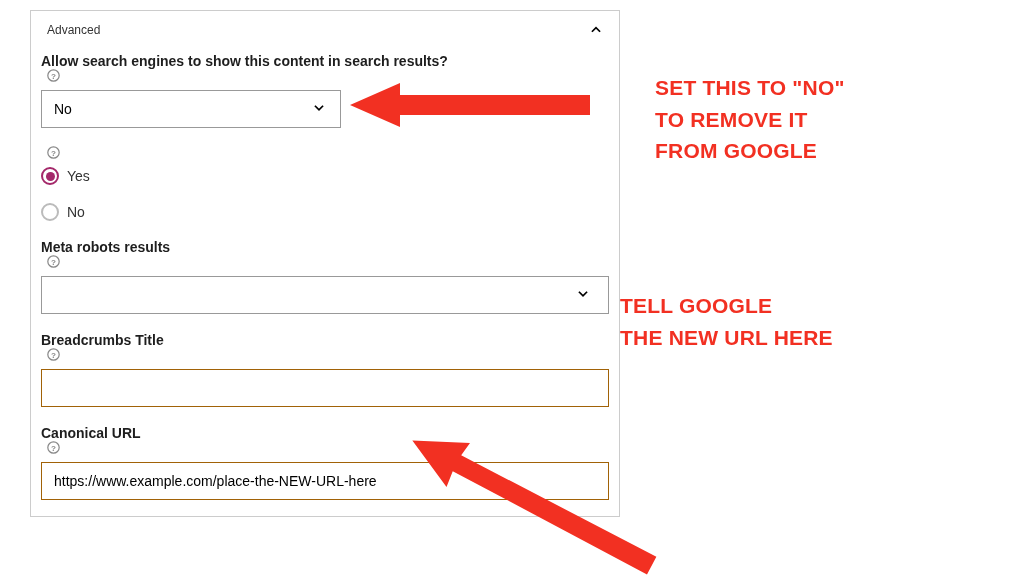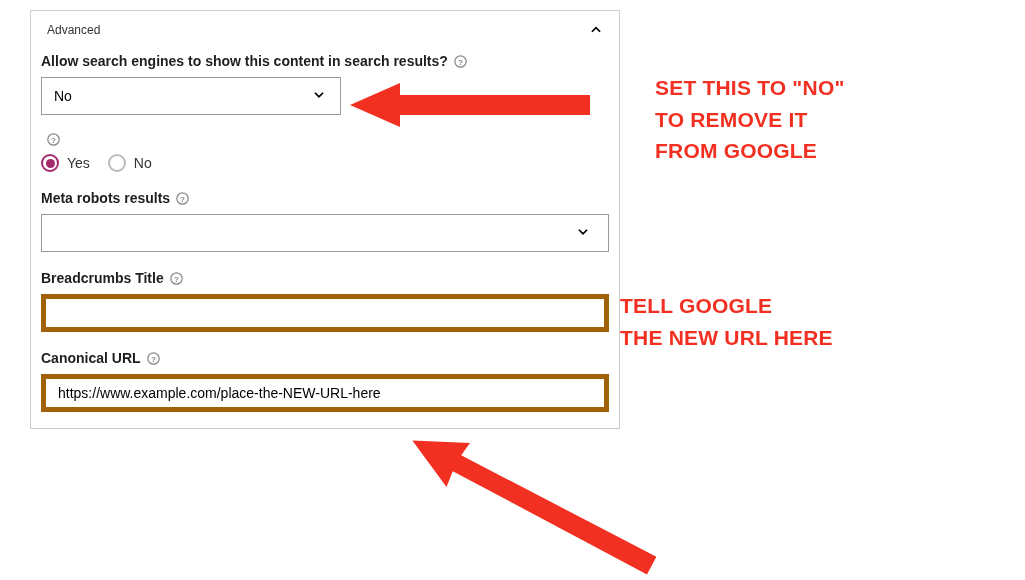--- a/index.html
+++ b/index.html
@@ -39,21 +39,22 @@
     .panel-body {
       padding: 0 10px 16px 10px;
     }
     .field-label {
       font-size: 14px;
       font-weight: 700;
       color: #1e1e1e;
       margin-top: 18px;
       margin-bottom: 8px;
       display: flex;
-      align-items: center;
+      align-items: flex-start;
+      flex-direction: column;
     }
     .field-label:first-of-type { margin-top: 4px; }
     .help {
       display: inline-block;
       margin-left: 6px;
       color: #888;
     }
     .help svg { display: block; }
     .select-control {
       position: relative;
@@ -77,20 +78,21 @@
       width: 100%;
     }
     .select-control.wide .select-caret {
       right: 18px;
     }
     .radio-row {
       display: flex;
       gap: 18px;
       font-size: 14px;
       color: #333;
+      flex-direction: column;
     }
     .radio-row label {
       display: inline-flex;
       align-items: center;
       gap: 8px;
       cursor: pointer;
     }
     .radio-btn {
       width: 18px;
       height: 18px;
@@ -105,21 +107,21 @@
     }
     .radio-btn.selected .dot {
       width: 9px;
       height: 9px;
       background: #a4286a;
       border-radius: 50%;
     }
     .text-input {
       width: 100%;
       height: 38px;
-      border: 5px solid #a16207;
+      border: 1px solid #a16207;
       background: #fff;
       padding: 0 12px;
       font-size: 14px;
       font-family: inherit;
     }
     .annotation {
       position: absolute;
       color: #f23022;
       font-family: "Arial Black", Arial, sans-serif;
       font-size: 21px;

